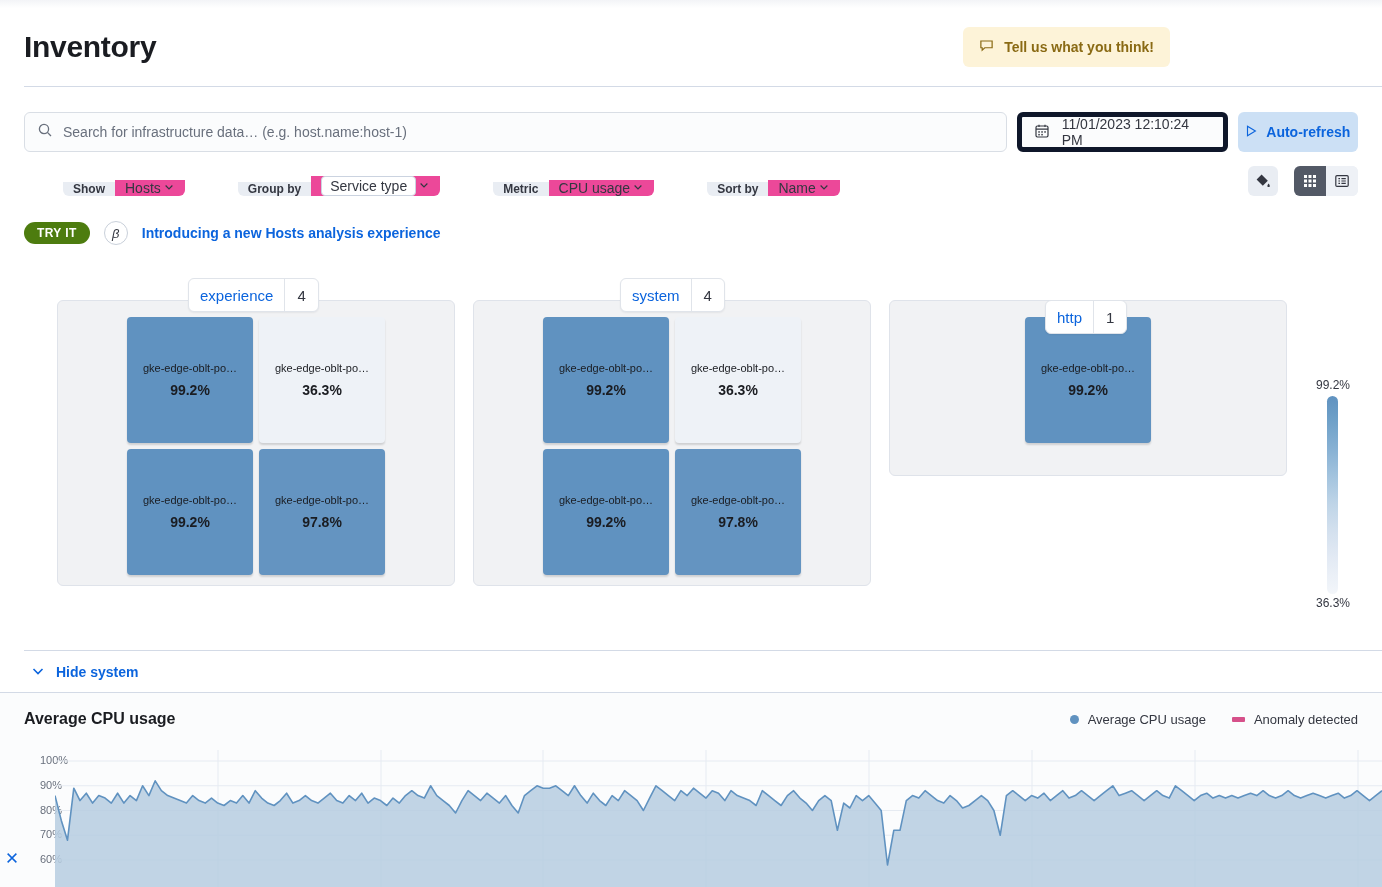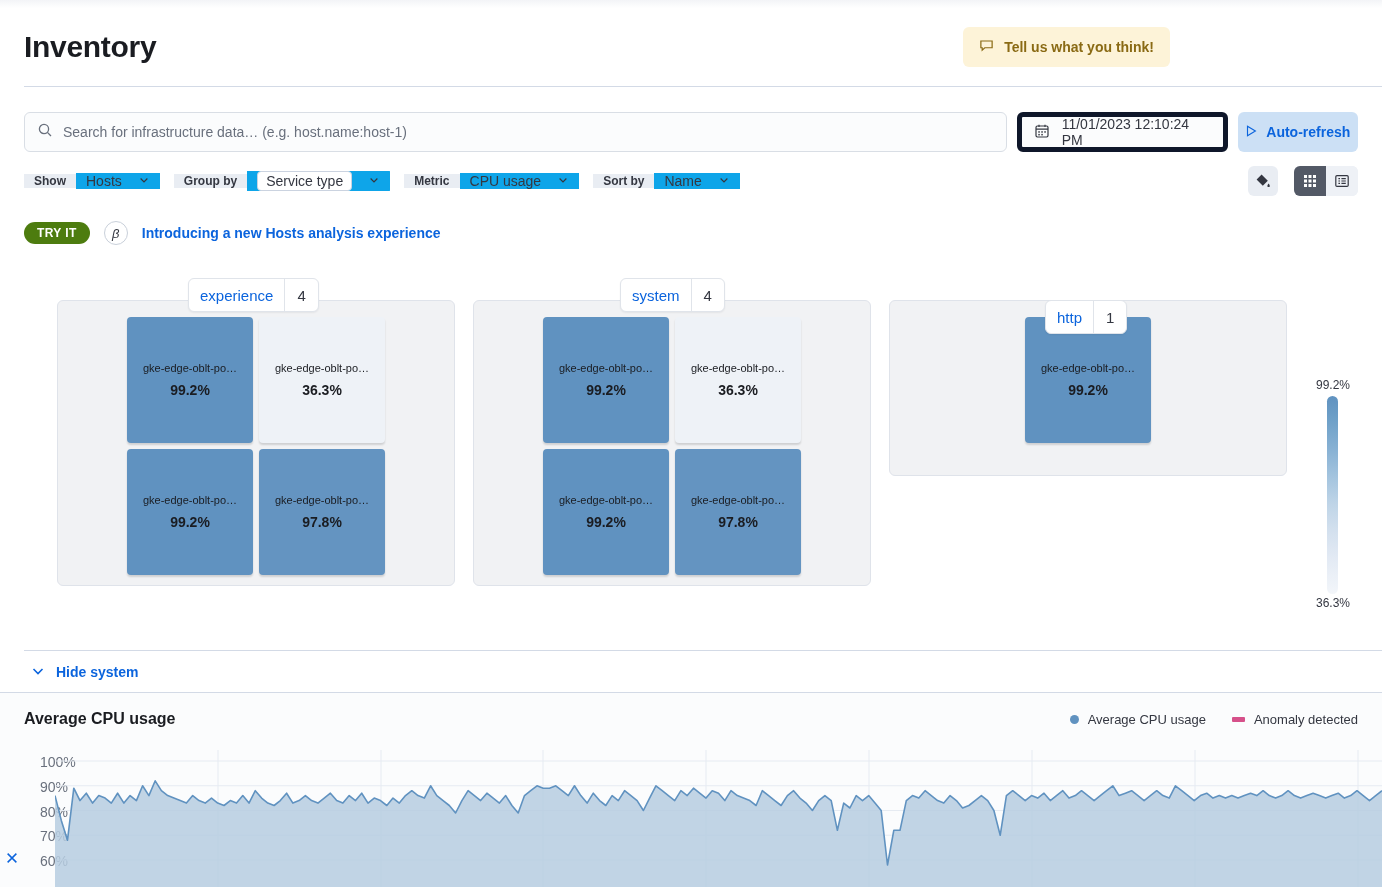--- a/index.html
+++ b/index.html
@@ -78,31 +78,31 @@
     font-size: 14px; font-weight: 700; color: #0b64dd;
     font-family: "Liberation Sans", sans-serif; cursor: pointer;
   }
 
   
   .filter-row {
     position: absolute; top: 166px; left: 24px; width: 1334px; height: 30px;
     display: flex; align-items: center; gap: 14px;
   }
   .ctrl-group {
-    display: flex; align-items: center; height: 30px;
-    border-radius: 6px; overflow: hidden;
+    display: flex; align-items: flex-end; height: 30px;
+    border-radius: 6px; overflow: hidden; margin-left: 39px;
   }
   .ctrl-label {
     display: flex; align-items: center; padding: 0 10px;
     background: #e9edf3; color: #343741;
     font-size: 12px; font-weight: 700; white-space: nowrap;
   }
   .ctrl-value {
-    display: flex; align-items: center; gap: 16px; padding: 0 10px;
-    background: #0ea5e9; color: #343741;
+    display: flex; align-items: center; gap: 2px; padding: 0 10px;
+    background: #ec4899; color: #343741;
     font-size: 14px; white-space: nowrap; cursor: pointer;
   }
   .ctrl-value.boxed .boxedtxt {
     border: 1px solid #cbd3e0; border-radius: 4px;
     padding: 1px 8px; font-size: 14px; background: #fff;
   }
   .toolbar-right {
     margin-left: auto; display: flex; align-items: center; gap: 16px;
   }
   .icon-btn {
@@ -220,21 +220,21 @@
   .chart-legend {
     position: absolute; right: 24px; top: 19px;
     display: flex; align-items: center; gap: 26px;
   }
   .cl-item { display: flex; align-items: center; gap: 9px; font-size: 13px; color: #343741; }
   .cl-dot { width: 9px; height: 9px; border-radius: 50%; background: #6092c0; }
   .cl-dash { width: 13px; height: 5px; border-radius: 1px; background: #d6508a; }
   .yaxis { position: absolute; left: 0; top: 55px; width: 46px; }
   .ytick {
     position: absolute; right: 0; width: 46px; text-align: right;
-    font-size: 14px; color: #69707d; padding-left: 40px;
+    font-size: 11px; color: #69707d; padding-left: 40px;
   }
   .close-x {
     position: absolute; left: 4px; top: 850px; width: 16px; height: 16px;
     display: flex; align-items: center; justify-content: center; cursor: pointer;
   }
   .plot {
     position: absolute; left: 55px; top: 750px; width: 1327px; height: 137px;
     overflow: hidden;
   }
 </style>

